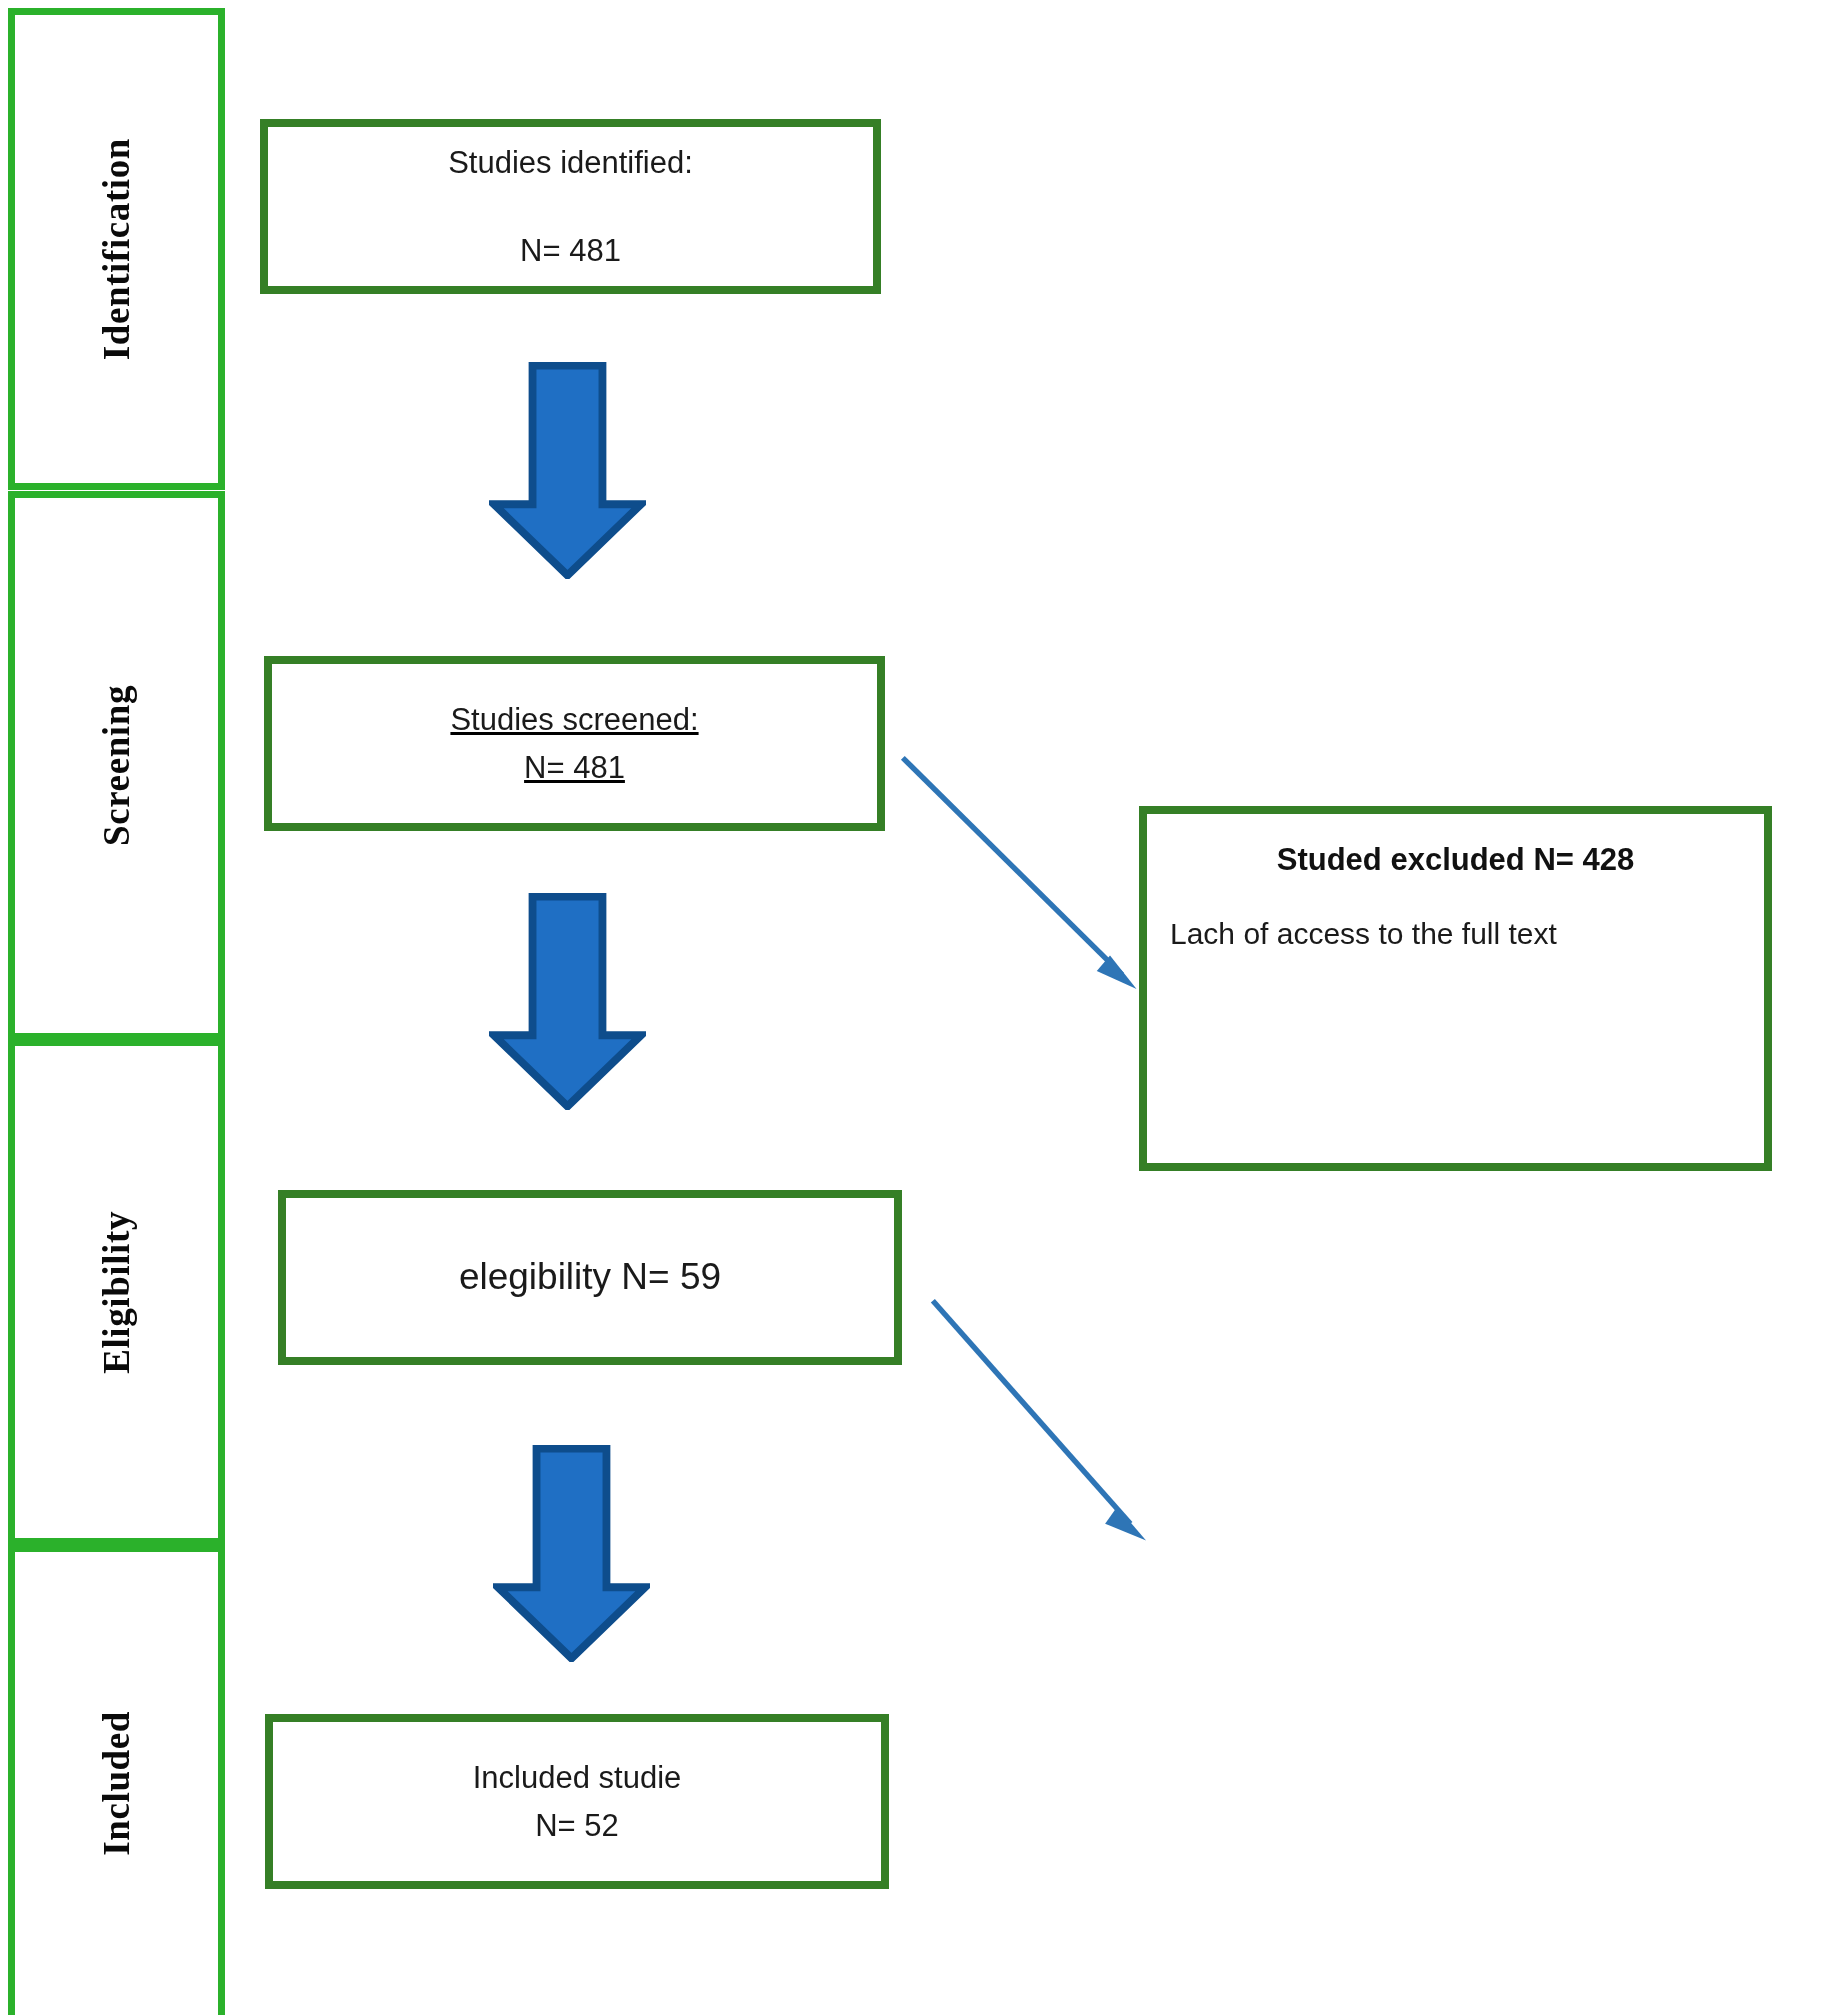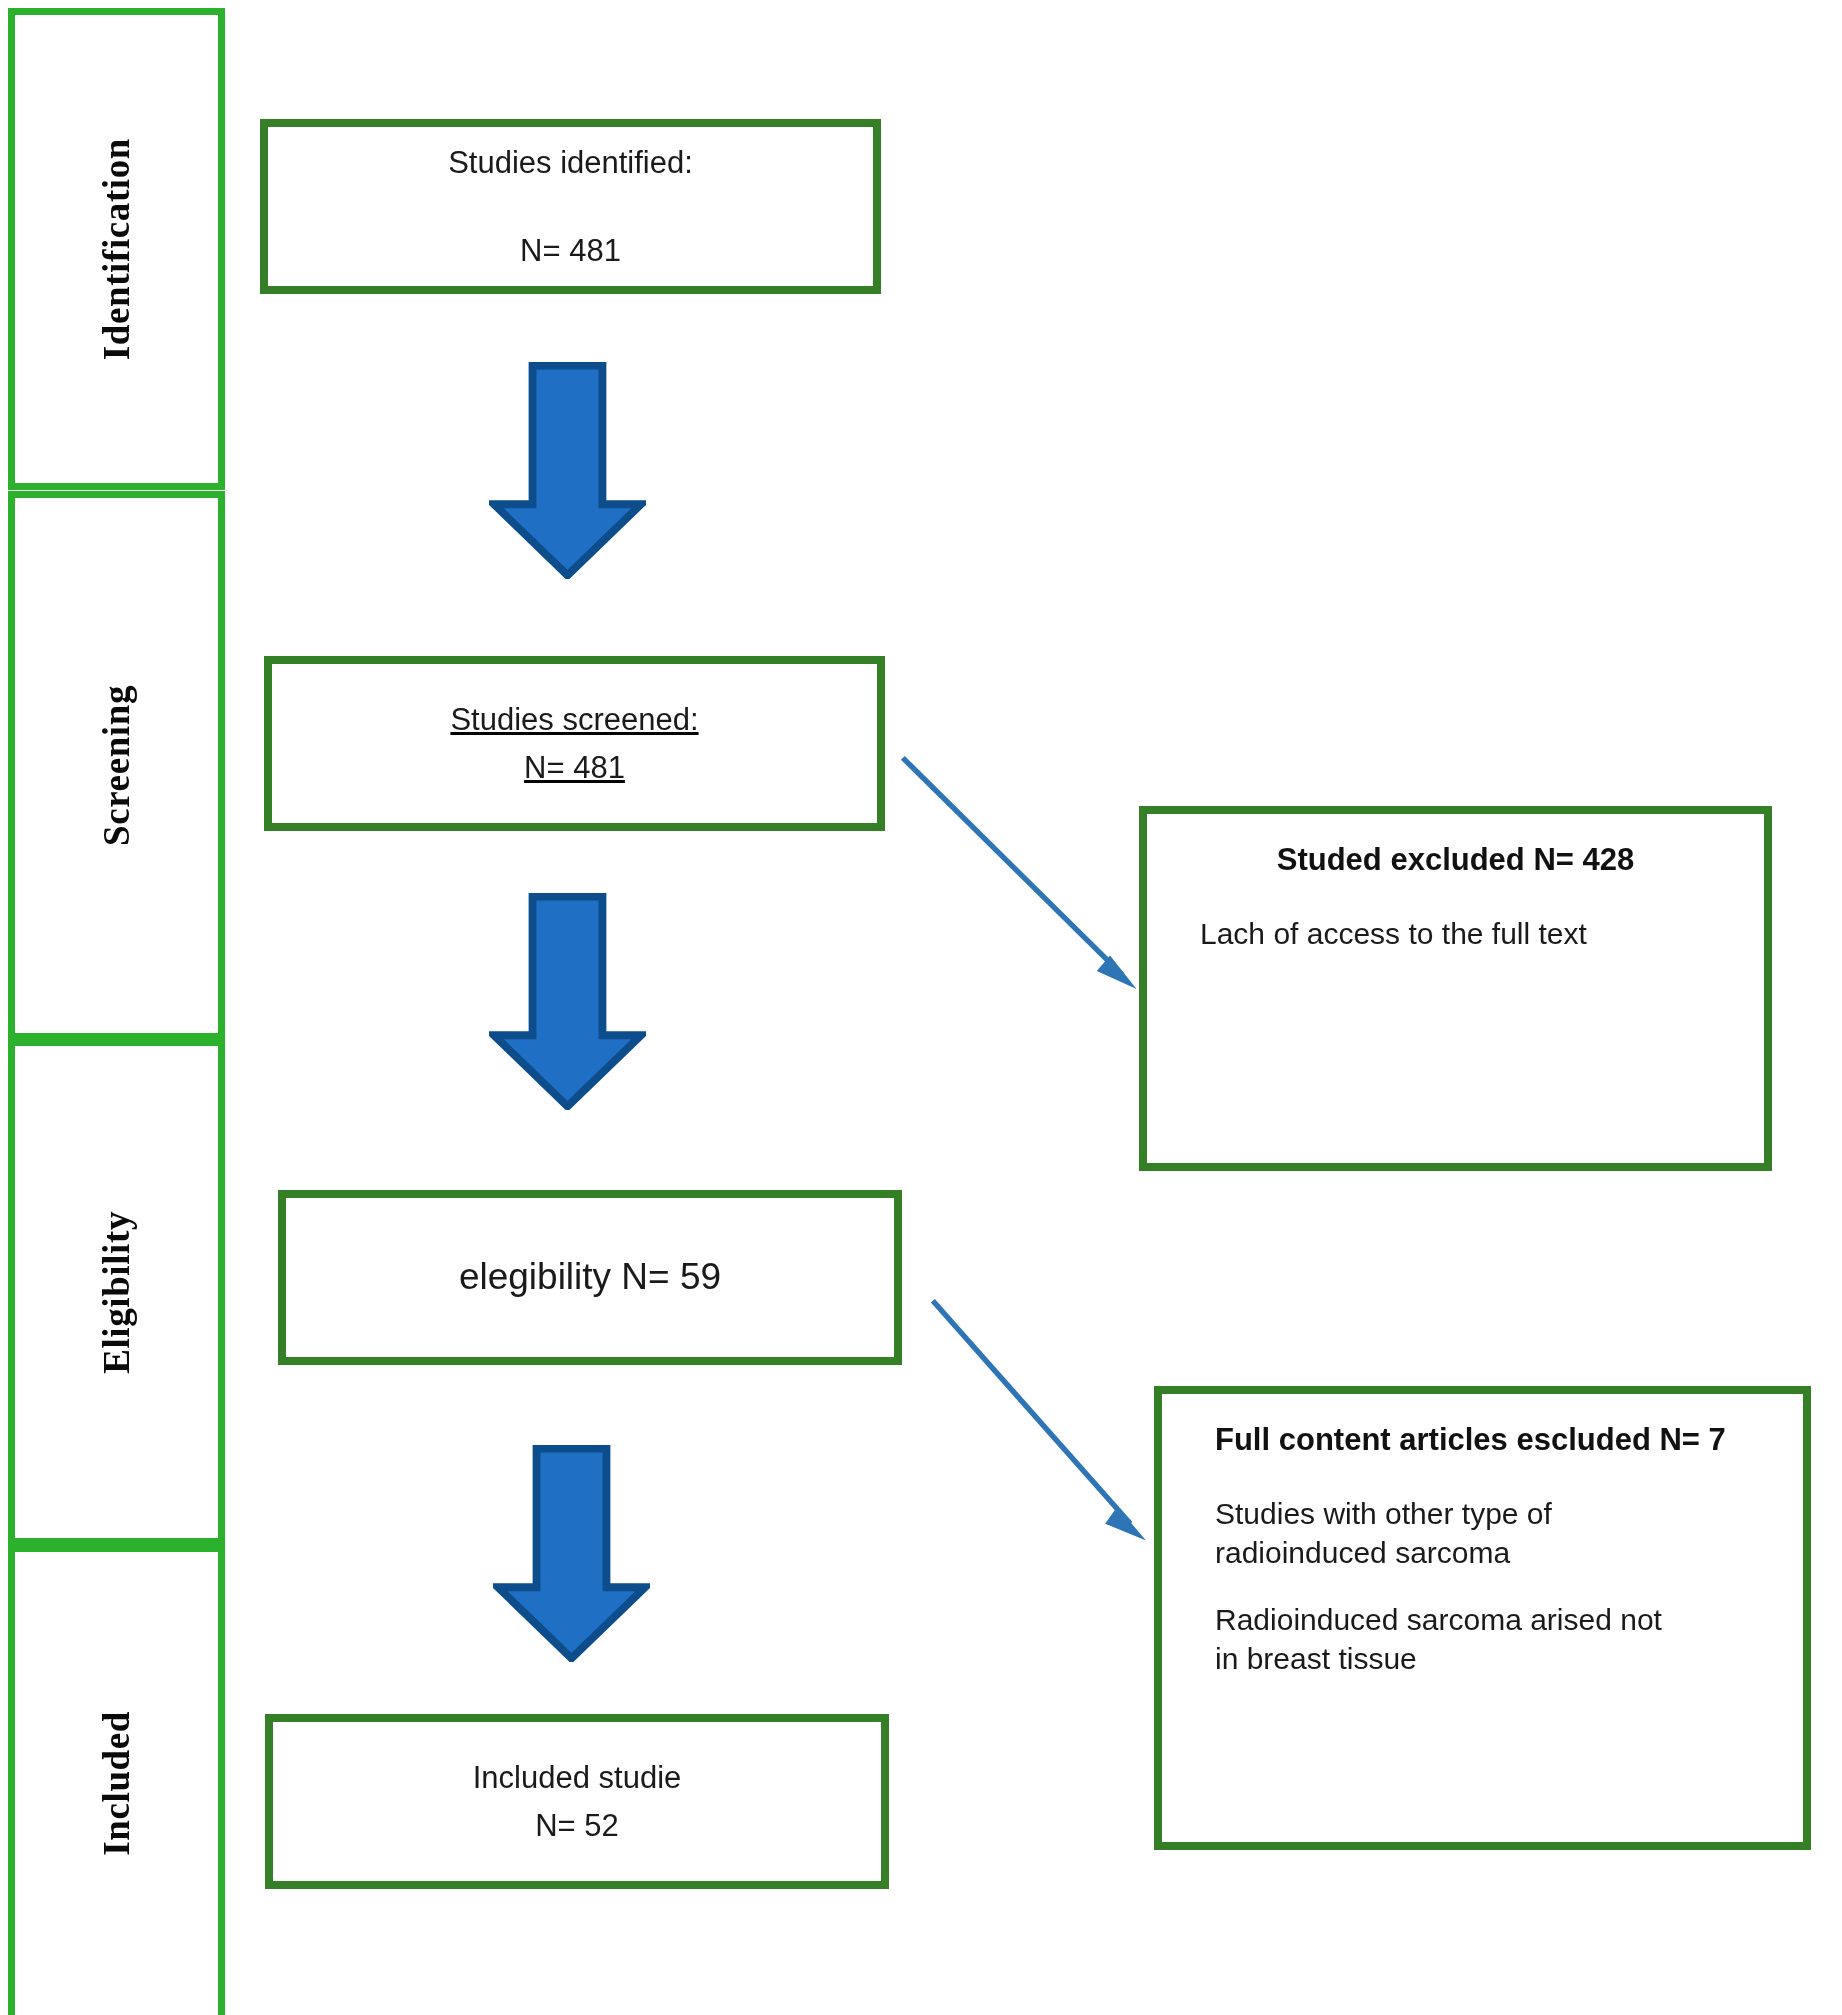--- a/index.html
+++ b/index.html
@@ -64,21 +64,21 @@
     white-space: nowrap;
   }
   .flow-box.big .line { font-size: 37px; }
 
   
   .excl-box {
     position: absolute;
     box-sizing: border-box;
     background: #ffffff;
     border: 8.4px solid #357F26;
-    padding: 28px 53px;
+    padding: 28px 23px;
   }
   .excl-title {
     font-size: 31px;
     font-weight: bold;
     color: #111111;
     text-align: center;
     white-space: nowrap;
   }
   .excl-title.leftish { text-align: left; }
   .excl-reasons { margin-top: 36px; }
@@ -137,29 +137,20 @@
     <span class="line">N= 52</span>
   </div>
 
   <div class="excl-box" style="left:1139px; top:806px; width:633px; height:365px;">
     <div class="excl-title">Studed excluded N= 428</div>
     <div class="excl-reasons">
       <div class="reason">Lach of access to the full text</div>
     </div>
   </div>
 
-  <div class="excl-box" style="left:1154px; top:1386px; width:657px; height:464px;">
-    <div class="excl-title leftish">Full content articles escluded N= 7</div>
-    <div class="excl-reasons">
-      <div class="reason">Studies with other type of</div>
-      <div class="reason para">radioinduced sarcoma</div>
-      <div class="reason">Radioinduced sarcoma arised not</div>
-      <div class="reason">in breast tissue</div>
-    </div>
-  </div>
 
   <svg class="block-arrow" style="left:489px; top:362px;" width="157" height="217" viewBox="0 0 260 360">
     <polygon points="72,6 188,6 188,236 252,236 130,354 8,236 72,236" fill="#1F6FC4" stroke="#0E4D8C" stroke-width="13" stroke-linejoin="miter"></polygon>
   </svg>
 
   <svg class="block-arrow" style="left:489px; top:893px;" width="157" height="217" viewBox="0 0 260 360">
     <polygon points="72,6 188,6 188,236 252,236 130,354 8,236 72,236" fill="#1F6FC4" stroke="#0E4D8C" stroke-width="13" stroke-linejoin="miter"></polygon>
   </svg>
 
   <svg class="block-arrow" style="left:493px; top:1445px;" width="157" height="217" viewBox="0 0 260 360">

